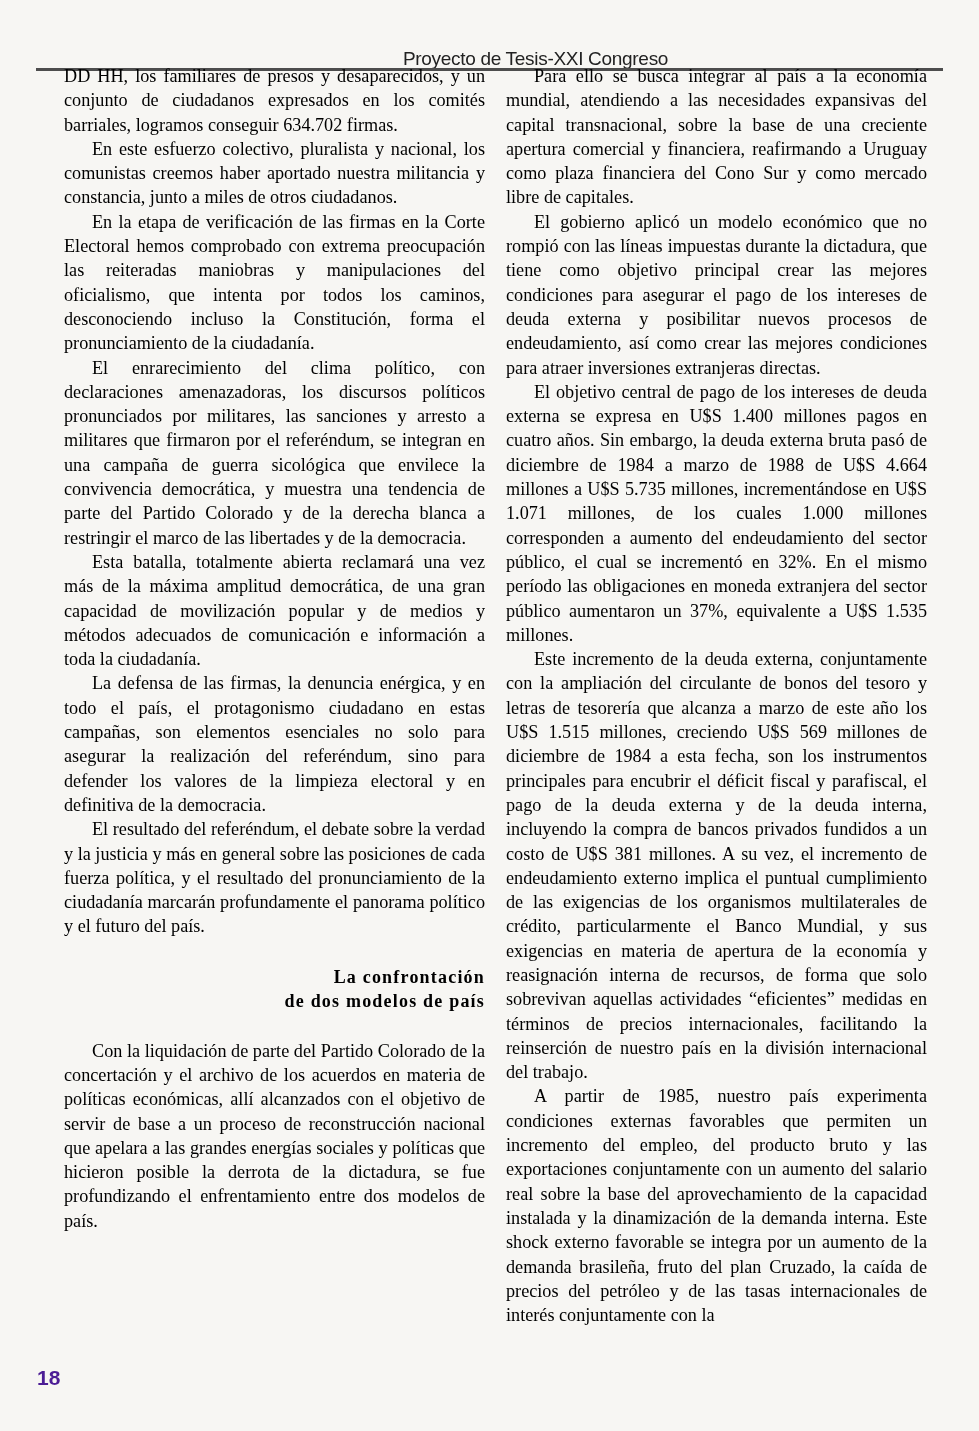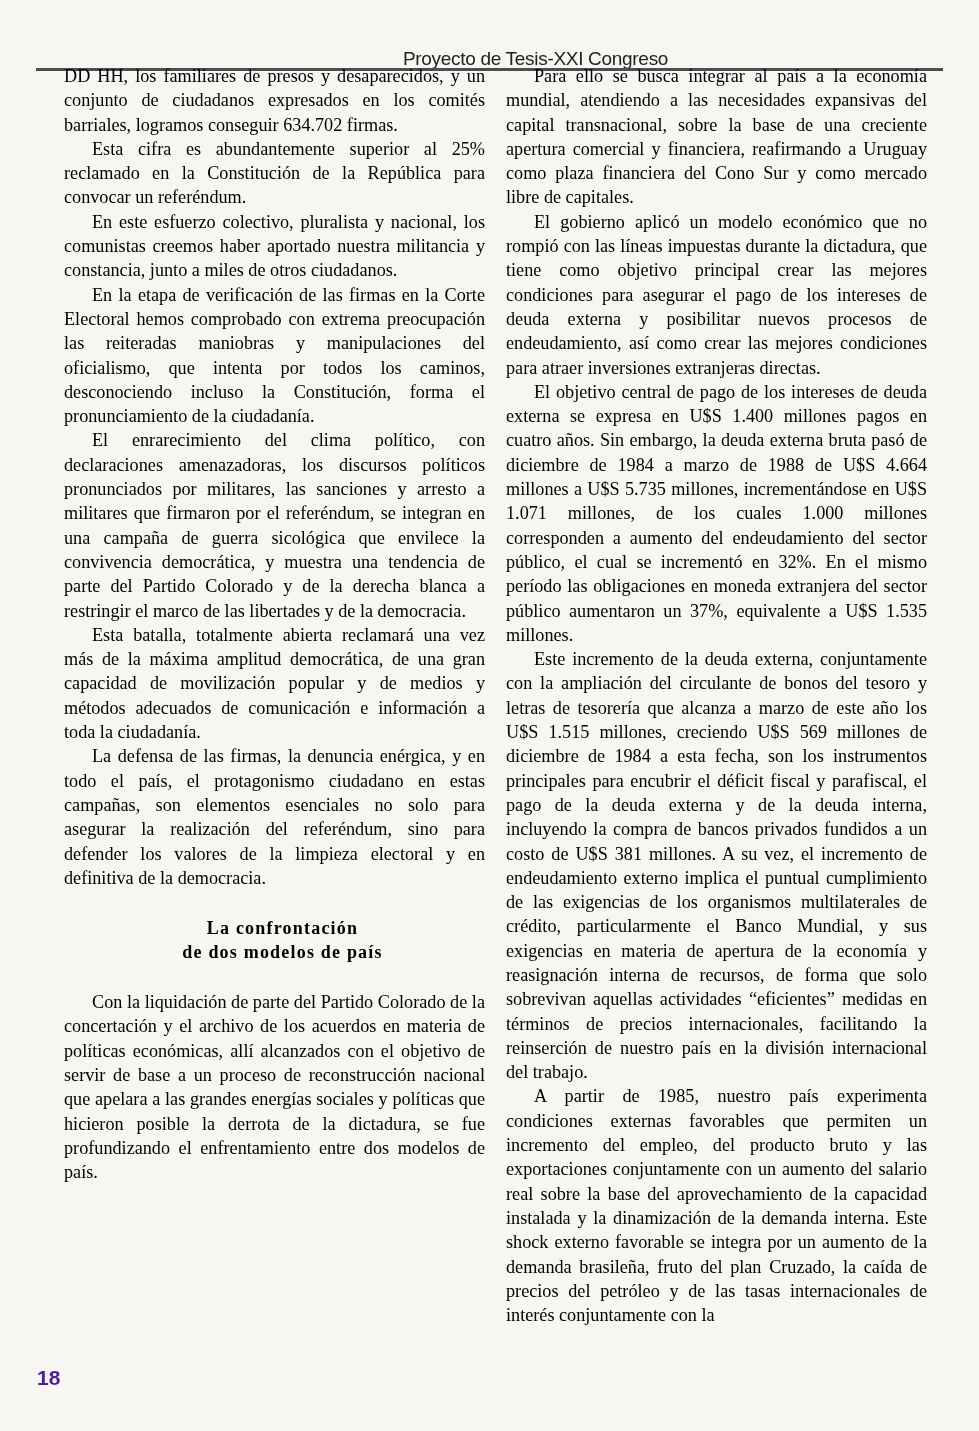--- a/index.html
+++ b/index.html
@@ -17,44 +17,44 @@
     font-family: "Liberation Serif", serif; font-size: 18.2px; line-height: 24.3px;
     text-align: justify; color: #000000;
   }
   .col-left { left: 64px; }
   .col-right { left: 506px; }
   .col p { margin: 0; text-indent: 28px; }
   .col p.noindent { text-indent: 0; }
   .section-heading {
     margin: 26px 0 26px 16px;
     font-family: "Liberation Serif", serif; font-weight: bold; font-size: 18px; line-height: 24px;
-    letter-spacing: 1.2px; text-align: center;
+    letter-spacing: 1.2px; text-align: right;
   }
   .section-heading div { text-indent: 0; }
   .page-number {
     position: absolute; top: 1366px; left: 37px;
     font-family: "Liberation Sans", sans-serif; font-weight: bold; font-size: 21px; color: #4c1d95;
   }
 </style>
 </head>
 <body>
 
 <div>
   <div class="header-title">Proyecto de Tesis-XXI Congreso</div>
   <div class="rule" style="width:907px;"></div>
 </div>
 
 <div class="col col-left">
   <p class="noindent">DD HH, los familiares de presos y desaparecidos, y un conjunto de ciudadanos expresados en los comités barriales, logramos conseguir 634.702 firmas.</p>
-  <p>Esta cifra es abundantemente superior al 25% reclamado en la Constitución de la República para convocar un referéndum.</p>
   <p>En este esfuerzo colectivo, pluralista y nacional, los comunistas creemos haber aportado nuestra militancia y constancia, junto a miles de otros ciudadanos.</p>
   <p>En la etapa de verificación de las firmas en la Corte Electoral hemos comprobado con extrema preocupación las reiteradas maniobras y manipulaciones del oficialismo, que intenta por todos los caminos, desconociendo incluso la Constitución, forma el pronunciamiento de la ciudadanía.</p>
   <p>El enrarecimiento del clima político, con declaraciones amenazadoras, los discursos políticos pronunciados por militares, las sanciones y arresto a militares que firmaron por el referéndum, se integran en una campaña de guerra sicológica que envilece la convivencia democrática, y muestra una tendencia de parte del Partido Colorado y de la derecha blanca a restringir el marco de las libertades y de la democracia.</p>
   <p>Esta batalla, totalmente abierta reclamará una vez más de la máxima amplitud democrática, de una gran capacidad de movilización popular y de medios y métodos adecuados de comunicación e información a toda la ciudadanía.</p>
   <p>La defensa de las firmas, la denuncia enérgica, y en todo el país, el protagonismo ciudadano en estas campañas, son elementos esenciales no solo para asegurar la realización del referéndum, sino para defender los valores de la limpieza electoral y en definitiva de la democracia.</p>
+  <p>El resultado del referéndum, el debate sobre la verdad y la justicia y más en general sobre las posiciones de cada fuerza política, y el resultado del pronunciamiento de la ciudadanía marcarán profundamente el panorama político y el futuro del país.</p>
 
   <div class="section-heading">
     <div>La confrontación</div>
     <div>de dos modelos de país</div>
   </div>
 
   <p>Con la liquidación de parte del Partido Colorado de la concertación y el archivo de los acuerdos en materia de políticas económicas, allí alcanzados con el objetivo de servir de base a un proceso de reconstrucción nacional que apelara a las grandes energías sociales y políticas que hicieron posible la derrota de la dictadura, se fue profundizando el enfrentamiento entre dos modelos de país.</p>
 </div>
 
 <div class="col col-right">

